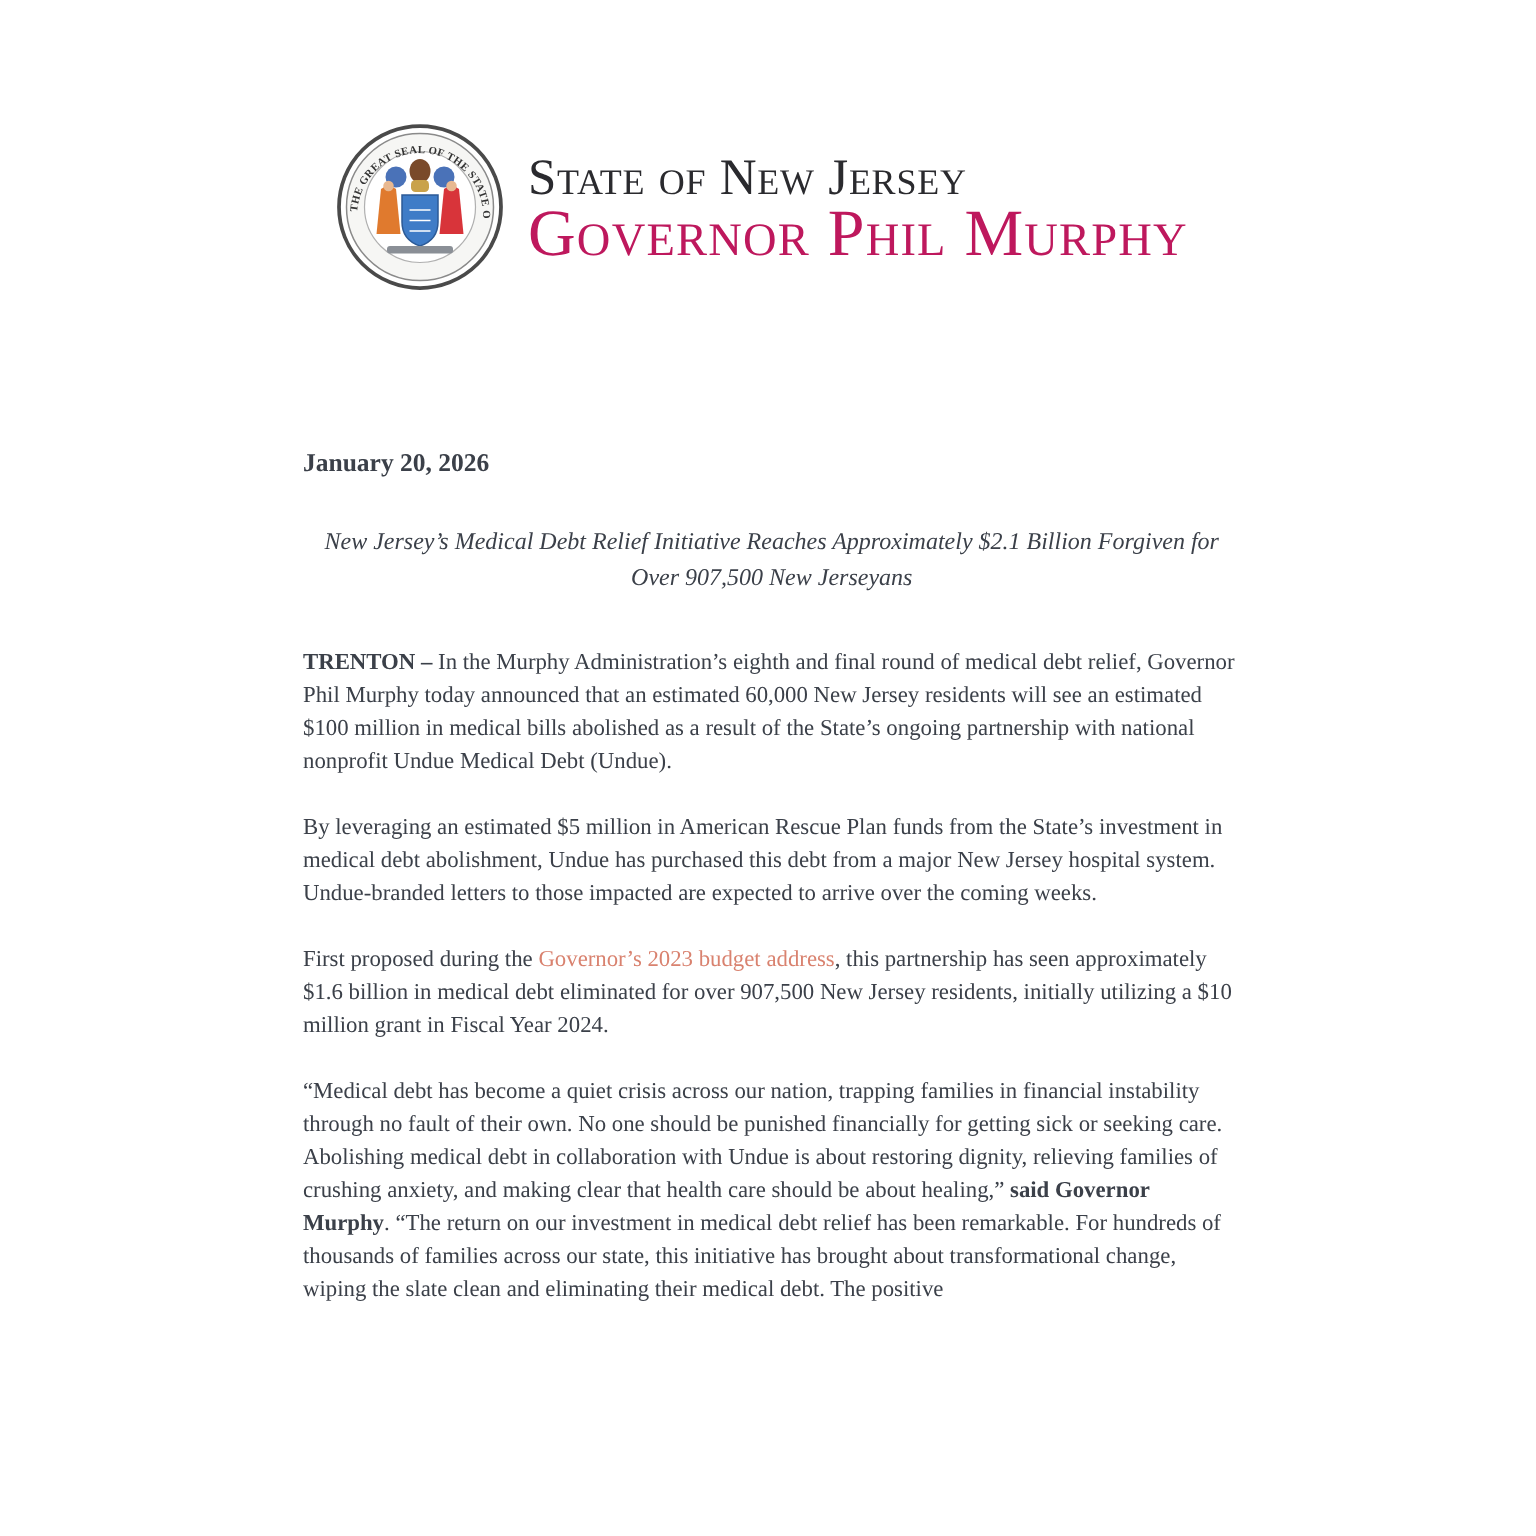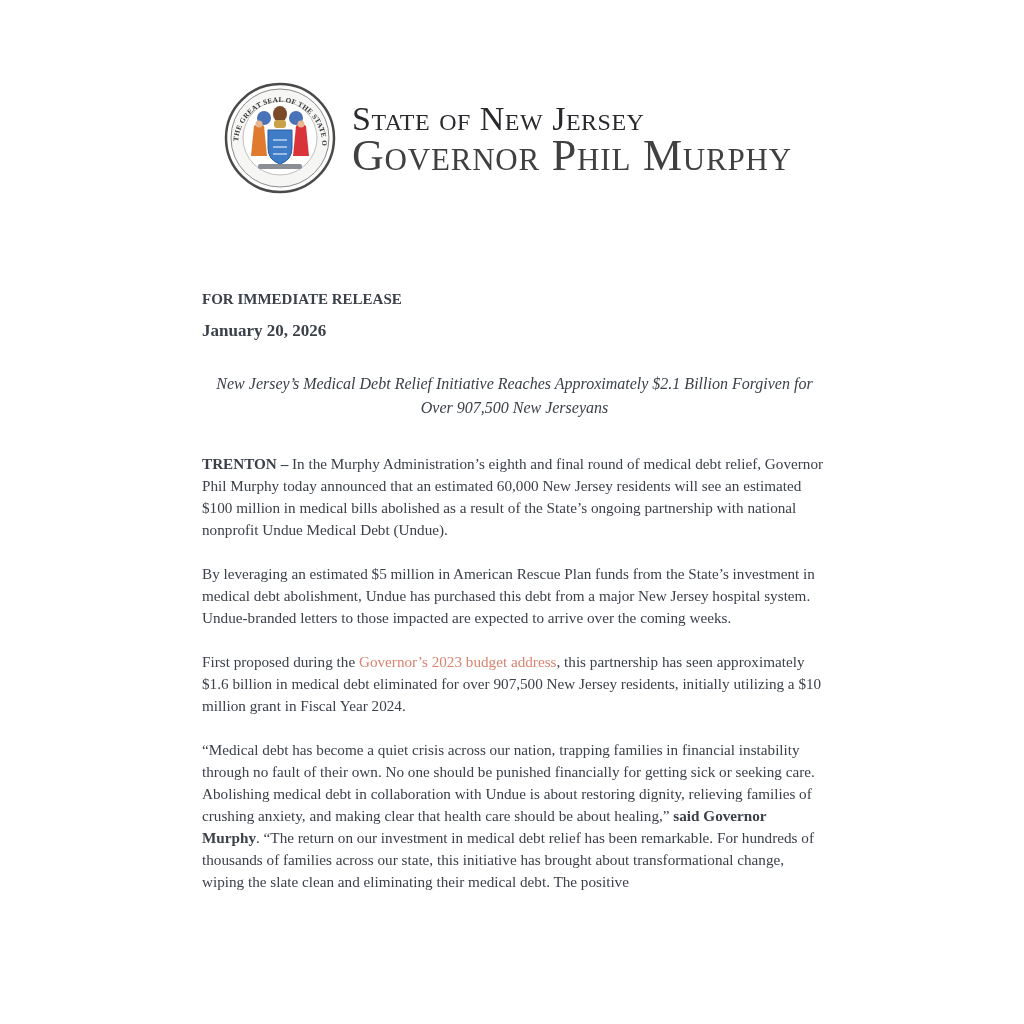--- a/index.html
+++ b/index.html
@@ -37,21 +37,21 @@
       line-height: 1;
     }
     .wordmark .state {
       font-size: 34px;
       color: #2a2a2e;
       letter-spacing: 0.5px;
       display: block;
     }
     .wordmark .gov {
       font-size: 44px;
-      color: #404040;
+      color: #be185d;
       letter-spacing: 0.8px;
       display: block;
       margin-top: -2px;
     }
     .content {
       position: absolute;
       left: 202px;
       top: 288px;
       width: 625px;
     }
@@ -132,21 +132,20 @@
 
     <rect x="34" y="82" width="44" height="5" rx="2" fill="#8a8f96"></rect>
   </svg>
   <div class="wordmark">
     <span class="state">State of New Jersey</span>
     <span class="gov">Governor Phil Murphy</span>
   </div>
 </div>
 
 <div class="content">
-  <p class="release">FOR IMMEDIATE RELEASE</p>
   <p class="date">January 20, 2026</p>
 
   <p class="subhead">New Jersey’s Medical Debt Relief Initiative Reaches Approximately $2.1 Billion Forgiven for Over 907,500 New Jerseyans</p>
 
   <p class="para p1"><b>TRENTON –</b><span> In the Murphy Administration’s eighth and final round of medical debt relief, Governor Phil Murphy today announced that an estimated 60,000 New Jersey residents will see an estimated $100 million in medical bills abolished as a result of the State’s ongoing partnership with national nonprofit Undue Medical Debt (Undue).</span></p>
 
   <p class="para p-gap">By leveraging an estimated $5 million in American Rescue Plan funds from the State’s investment in medical debt abolishment, Undue has purchased this debt from a major New Jersey hospital system. Undue-branded letters to those impacted are expected to arrive over the coming weeks.</p>
 
   <p class="para p-gap"><span>First proposed during the </span><a class="link">Governor’s 2023 budget address</a><span>, this partnership has seen approximately $1.6  billion in medical debt eliminated for over 907,500 New Jersey residents, initially utilizing a $10 million grant in Fiscal Year 2024.</span></p>
 

